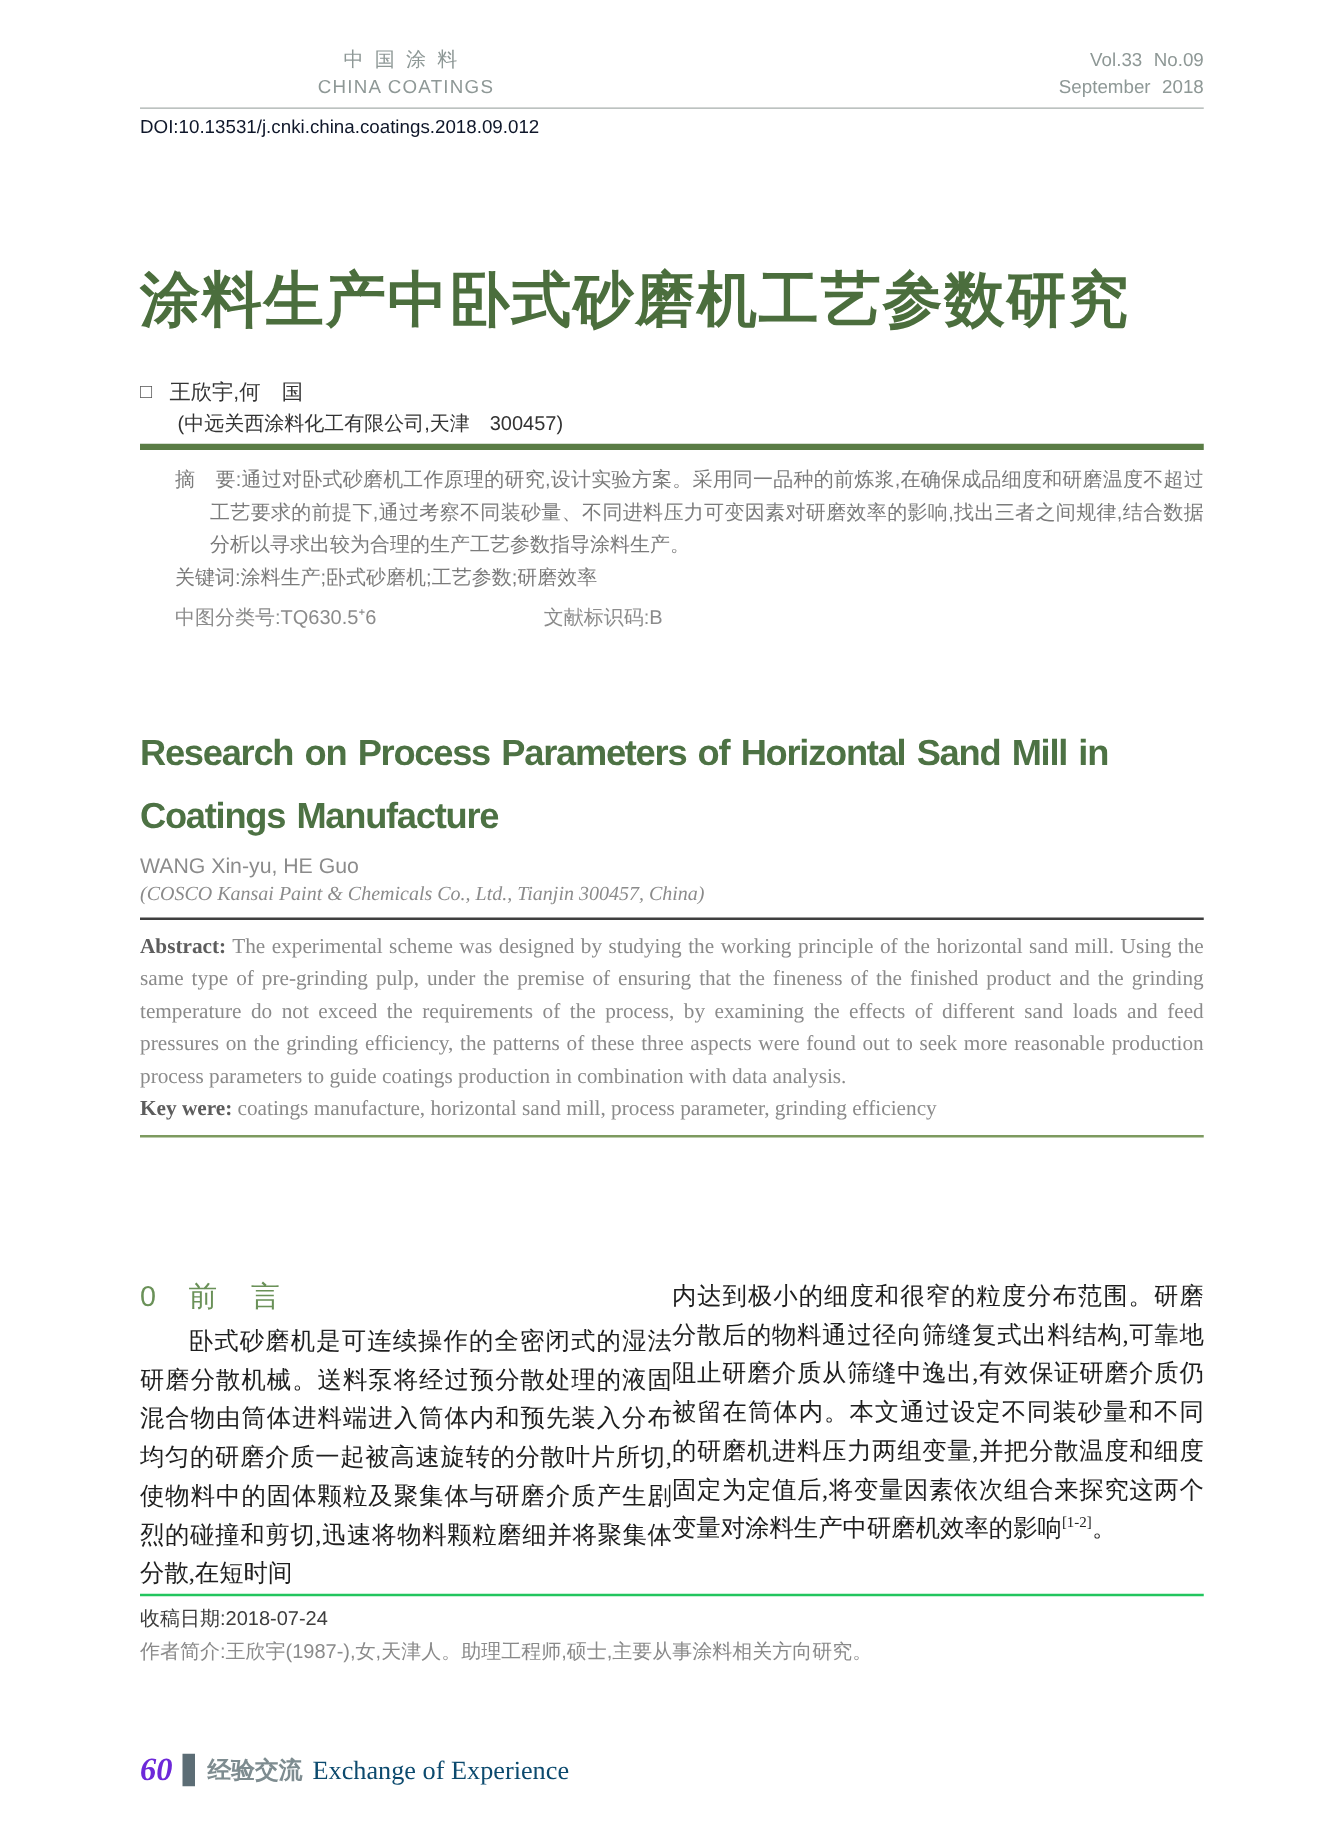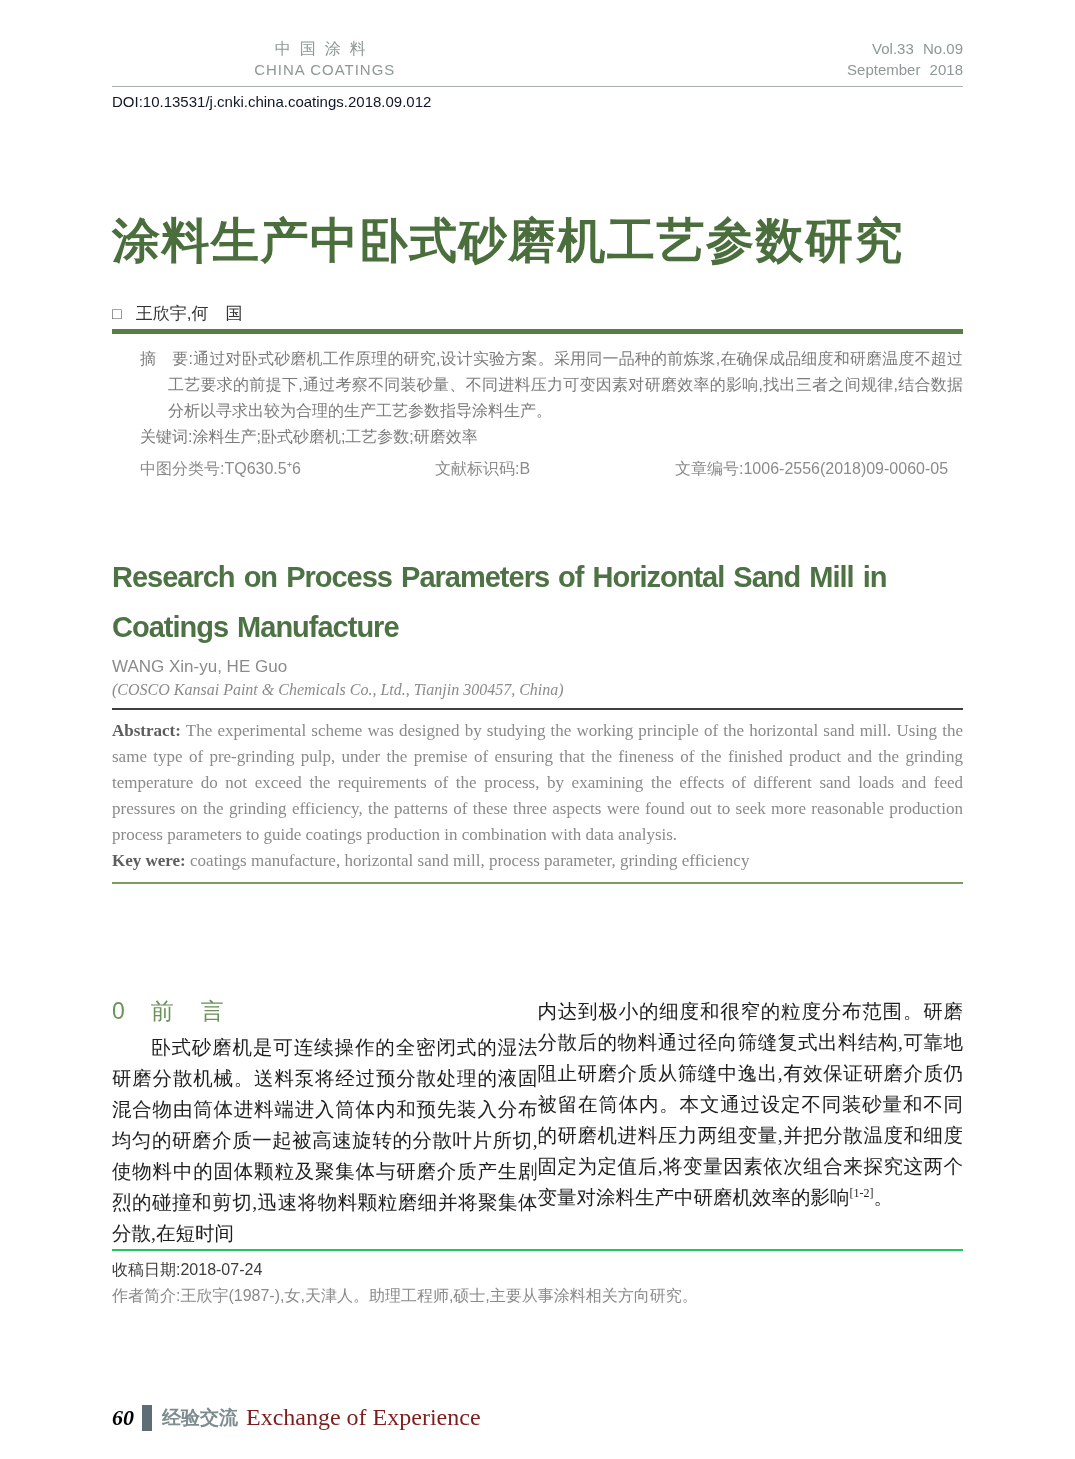--- a/index.html
+++ b/index.html
@@ -108,25 +108,25 @@
   .fn1{margin:0;font-size:16px;line-height:22px;color:#3d3d3d;}
   .fn2{margin:4px 0 0 0;font-size:16px;line-height:22px;color:#8a8a8a;}
 
   
   .pfooter{
     position:absolute;left:112px;bottom:28px;
     display:flex;align-items:center;
   }
   .pnum{
     font-family:"Liberation Serif",serif;font-style:italic;font-weight:bold;
-    font-size:22px;color:#000000;
+    font-size:26px;color:#6d28d9;
   }
   .fbar{width:10px;height:26px;background:#5c6d75;margin:0 10px 0 8px;}
   .fcn{font-family:"Liberation Serif",serif;font-weight:bold;font-size:19px;color:#7e8c90;margin-right:8px;}
-  .fen{font-family:"Liberation Serif",serif;font-size:24px;color:#7f1d1d;}
+  .fen{font-family:"Liberation Serif",serif;font-size:21px;color:#0c4a6e;}
 </style>
 </head>
 <body>
 
 <div class="page">
   <div class="content">
 
     <div class="jheader">
       <div class="col mid">
         <div class="jtitle-cn">中国涂料</div>
@@ -137,28 +137,28 @@
         <div class="volline">September 2018</div>
       </div>
     </div>
     <div class="doi">DOI:10.13531/j.cnki.china.coatings.2018.09.012</div>
 
     <h1 class="title-cn">涂料生产中卧式砂磨机工艺参数研究</h1>
     <div class="authors-cn">
       <span class="marker">□</span>
       <span>王欣宇,何　国</span>
     </div>
+    <div class="affil-cn">(中远关西涂料化工有限公司,天津　300457)</div>
     <div class="green-bar"></div>
 
     <p class="abs-cn"><span>摘　要:</span><span>通过对卧式砂磨机工作原理的研究,设计实验方案。采用同一品种的前炼浆,在确保成品细度和研磨温度不超过工艺要求的前提下,通过考察不同装砂量、不同进料压力可变因素对研磨效率的影响,找出三者之间规律,结合数据分析以寻求出较为合理的生产工艺参数指导涂料生产。</span></p>
     <p class="kw-cn"><span>关键词:</span><span>涂料生产;卧式砂磨机;工艺参数;研磨效率</span></p>
     <div class="meta-row">
       <div class="m1"><span>中图分类号:</span><span>TQ630.5⁺6</span></div>
       <div class="m2"><span>文献标识码:</span><span>B</span></div>
-      <div class="m3"><span>文章编号:</span><span>1006-2556(2018)09-0060-05</span></div>
     </div>
 
     <div class="en-block">
       <div class="title-en">Research on Process Parameters of Horizontal Sand Mill in Coatings Manufacture</div>
       <div class="authors-en">WANG Xin-yu, HE Guo</div>
       <div class="affil-en">(COSCO Kansai Paint &amp; Chemicals Co., Ltd., Tianjin 300457, China)</div>
       <p class="abs-en"><b>Abstract:</b><span> The experimental scheme was designed by studying the working principle of the horizontal sand mill. Using the same type of pre-grinding pulp, under the premise of ensuring that the fineness of the finished product and the grinding temperature do not exceed the requirements of the process, by examining the effects of different sand loads and feed pressures on the grinding efficiency, the patterns of these three aspects were found out to seek more reasonable production process parameters to guide coatings production in combination with data analysis.</span></p>
       <p class="kw-en"><b>Key were:</b><span> coatings manufacture, horizontal sand mill, process parameter, grinding efficiency</span></p>
       <div class="olive-rule"></div>
     </div>

